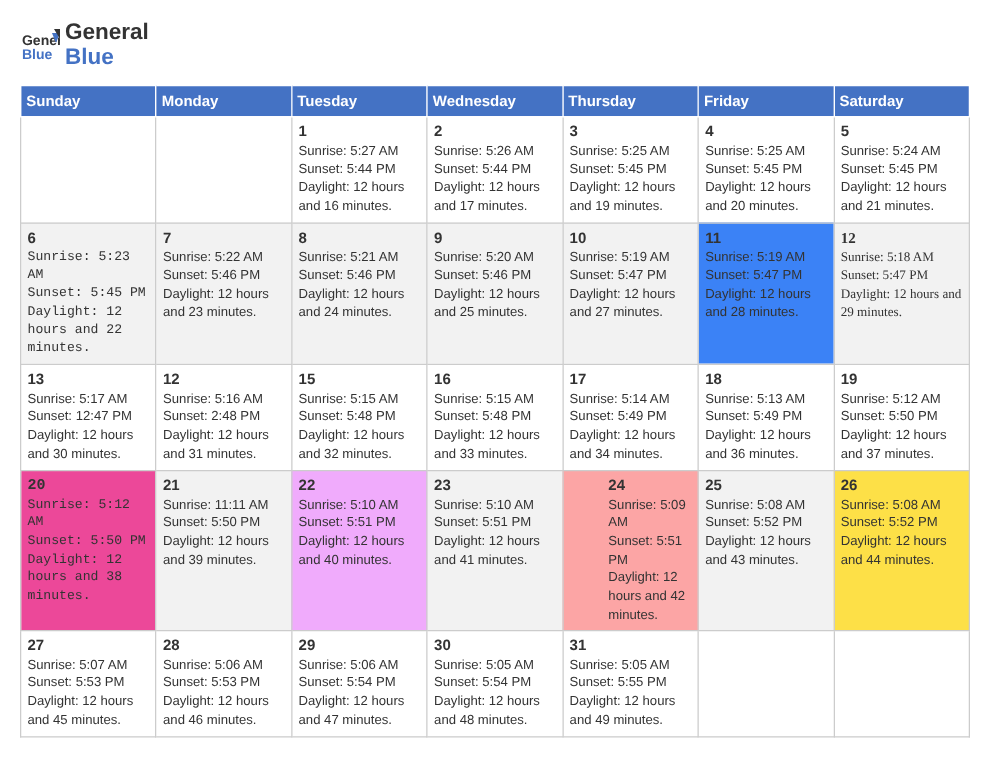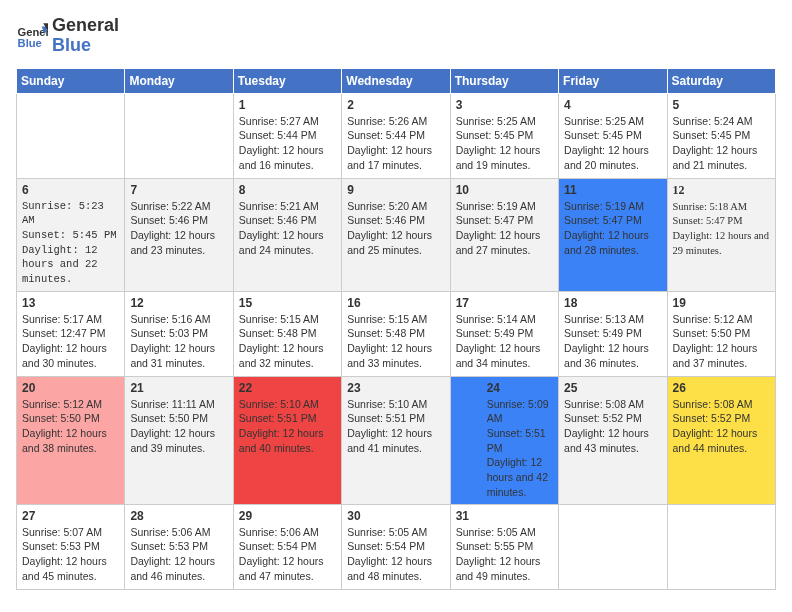--- a/index.html
+++ b/index.html
@@ -202,21 +202,21 @@
       <tr>
         <td>
           <span class="day-num">13</span>
           <div class="day-info" style="white-space: pre-line;">Sunrise: 5:17 AM
 Sunset: 12:47 PM
 Daylight: 12 hours and 30 minutes.</div>
         </td>
         <td>
           <span class="day-num">12</span>
           <div class="day-info" style="white-space: pre-line;">Sunrise: 5:16 AM
-Sunset: 5:03 PM
+Sunset: 2:48 PM
 Daylight: 12 hours and 31 minutes.</div>
         </td>
         <td>
           <span class="day-num">15</span>
           <div class="day-info" style="white-space: pre-line;">Sunrise: 5:15 AM
 Sunset: 5:48 PM
 Daylight: 12 hours and 32 minutes.</div>
         </td>
         <td>
           <span class="day-num">16</span>
@@ -237,45 +237,45 @@
 Daylight: 12 hours and 36 minutes.</div>
         </td>
         <td>
           <span class="day-num">19</span>
           <div class="day-info" style="white-space: pre-line;">Sunrise: 5:12 AM
 Sunset: 5:50 PM
 Daylight: 12 hours and 37 minutes.</div>
         </td>
       </tr>
       <tr>
-        <td style="background: #fca5a5;">
+        <td style="background: #ec4899; font-family: Liberation Mono, monospace;">
           <span class="day-num">20</span>
           <div class="day-info" style="white-space: pre-line;">Sunrise: 5:12 AM
 Sunset: 5:50 PM
 Daylight: 12 hours and 38 minutes.</div>
         </td>
         <td style="background: rgb(242, 242, 242);">
           <span class="day-num">21</span>
           <div class="day-info" style="white-space: pre-line;">Sunrise: 11:11 AM
 Sunset: 5:50 PM
 Daylight: 12 hours and 39 minutes.</div>
         </td>
-        <td style="background: #ef4444;">
+        <td style="background: #f0abfc;">
           <span class="day-num">22</span>
           <div class="day-info" style="white-space: pre-line;">Sunrise: 5:10 AM
 Sunset: 5:51 PM
 Daylight: 12 hours and 40 minutes.</div>
         </td>
         <td style="background: rgb(242, 242, 242);">
           <span class="day-num">23</span>
           <div class="day-info" style="white-space: pre-line;">Sunrise: 5:10 AM
 Sunset: 5:51 PM
 Daylight: 12 hours and 41 minutes.</div>
         </td>
-        <td style="background: #3b82f6; padding-left: 36px;">
+        <td style="background: #fca5a5; padding-left: 36px;">
           <span class="day-num">24</span>
           <div class="day-info" style="white-space: pre-line;">Sunrise: 5:09 AM
 Sunset: 5:51 PM
 Daylight: 12 hours and 42 minutes.</div>
         </td>
         <td style="background: rgb(242, 242, 242);">
           <span class="day-num">25</span>
           <div class="day-info" style="white-space: pre-line;">Sunrise: 5:08 AM
 Sunset: 5:52 PM
 Daylight: 12 hours and 43 minutes.</div>

